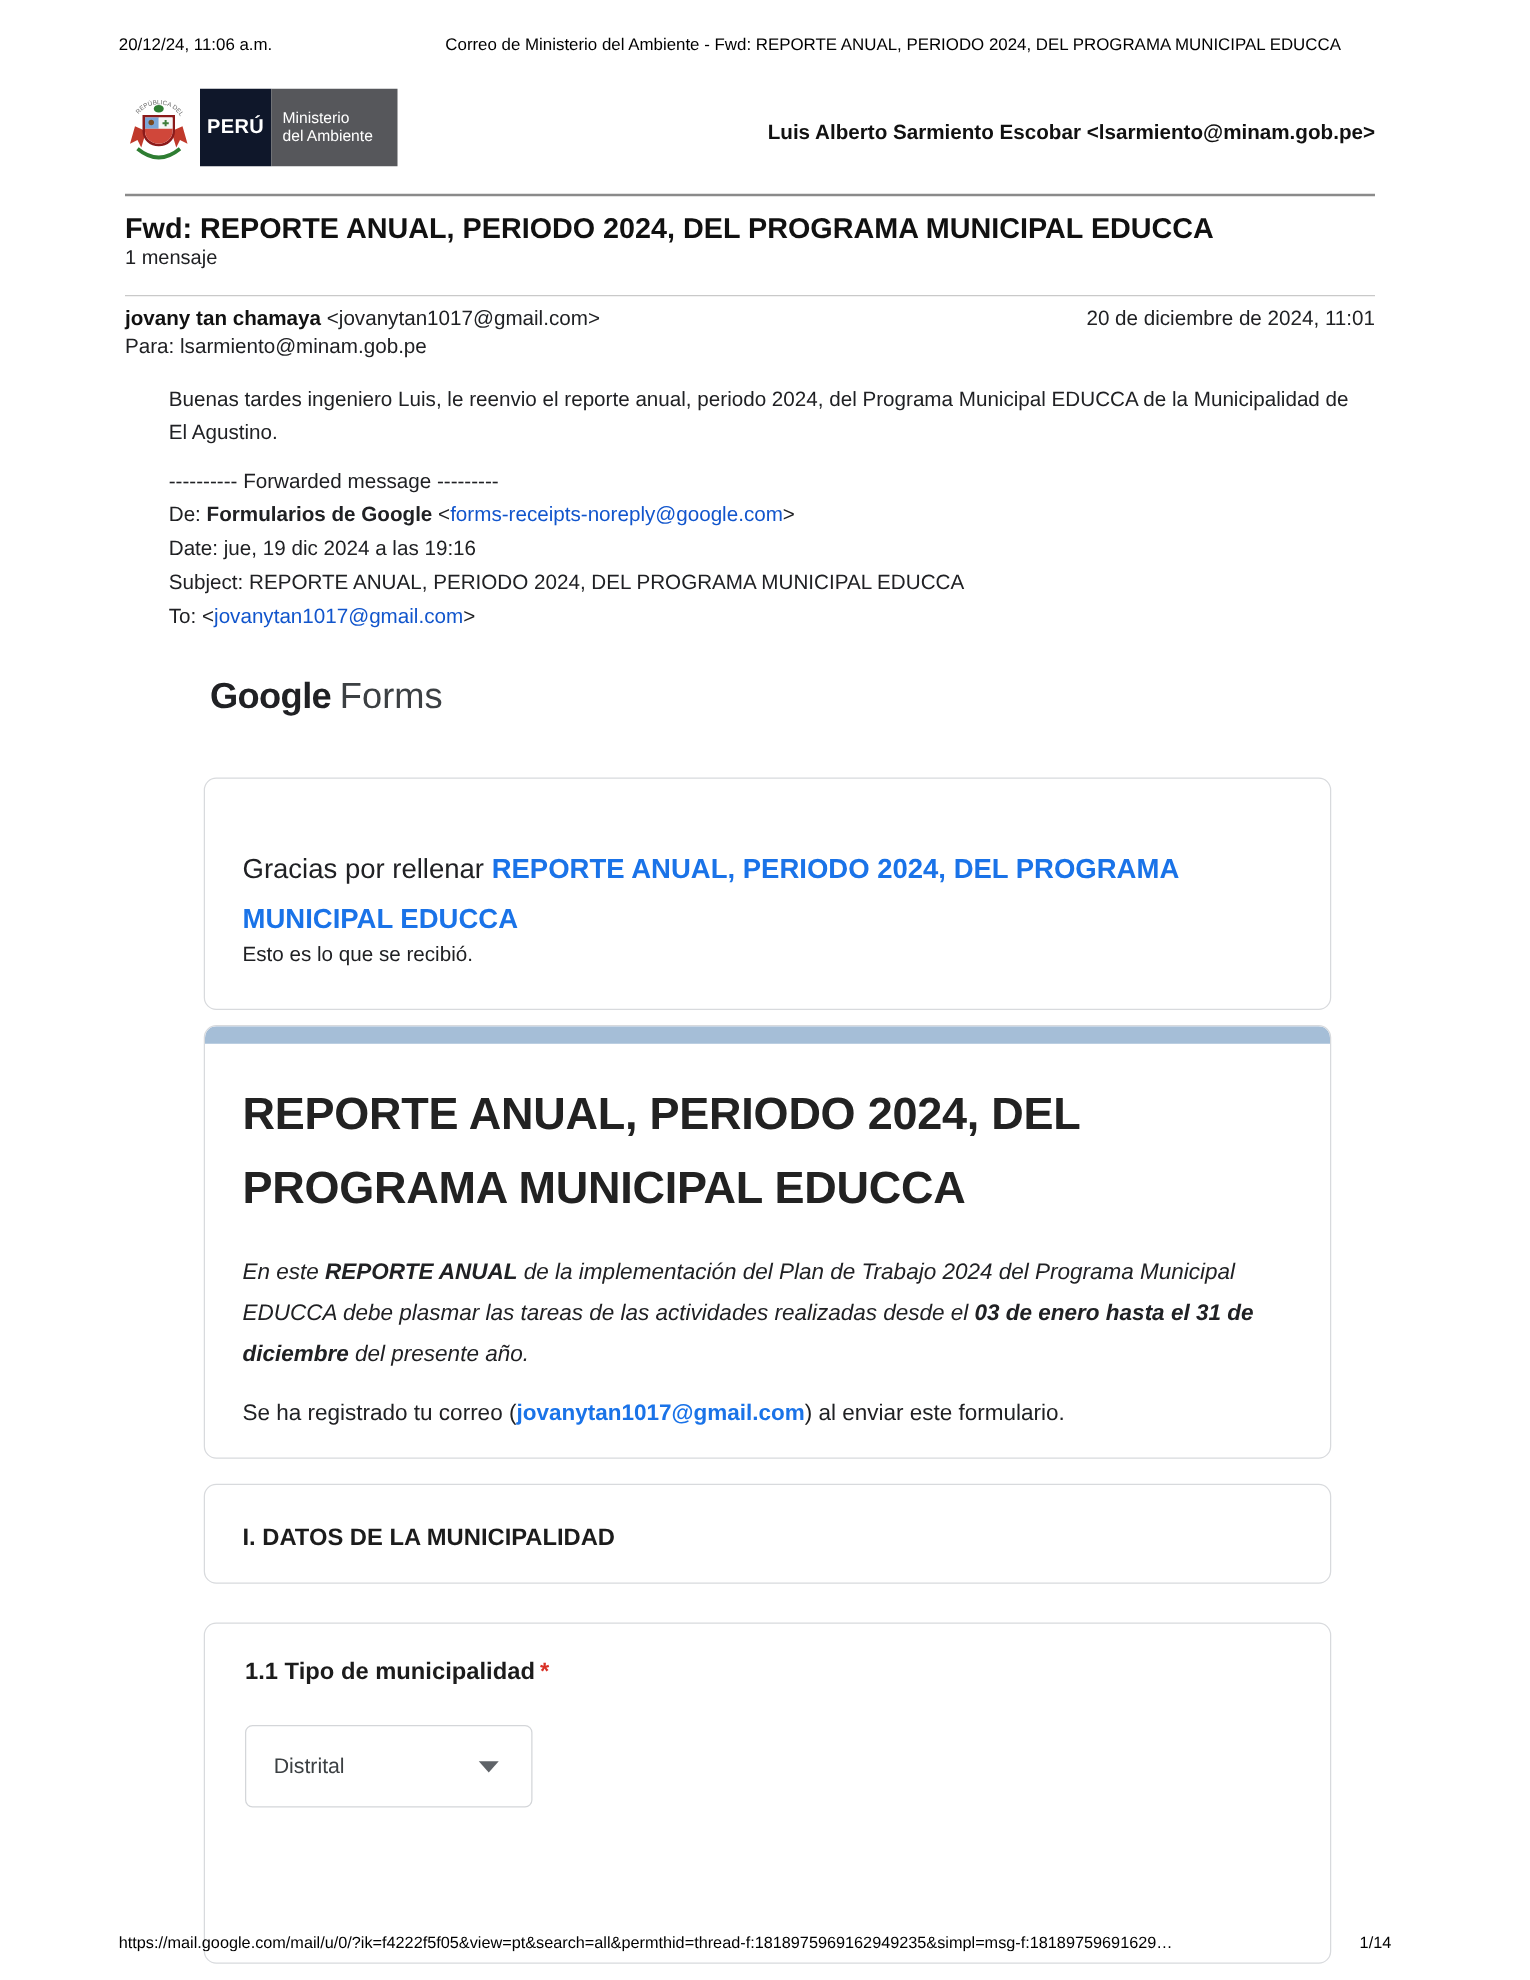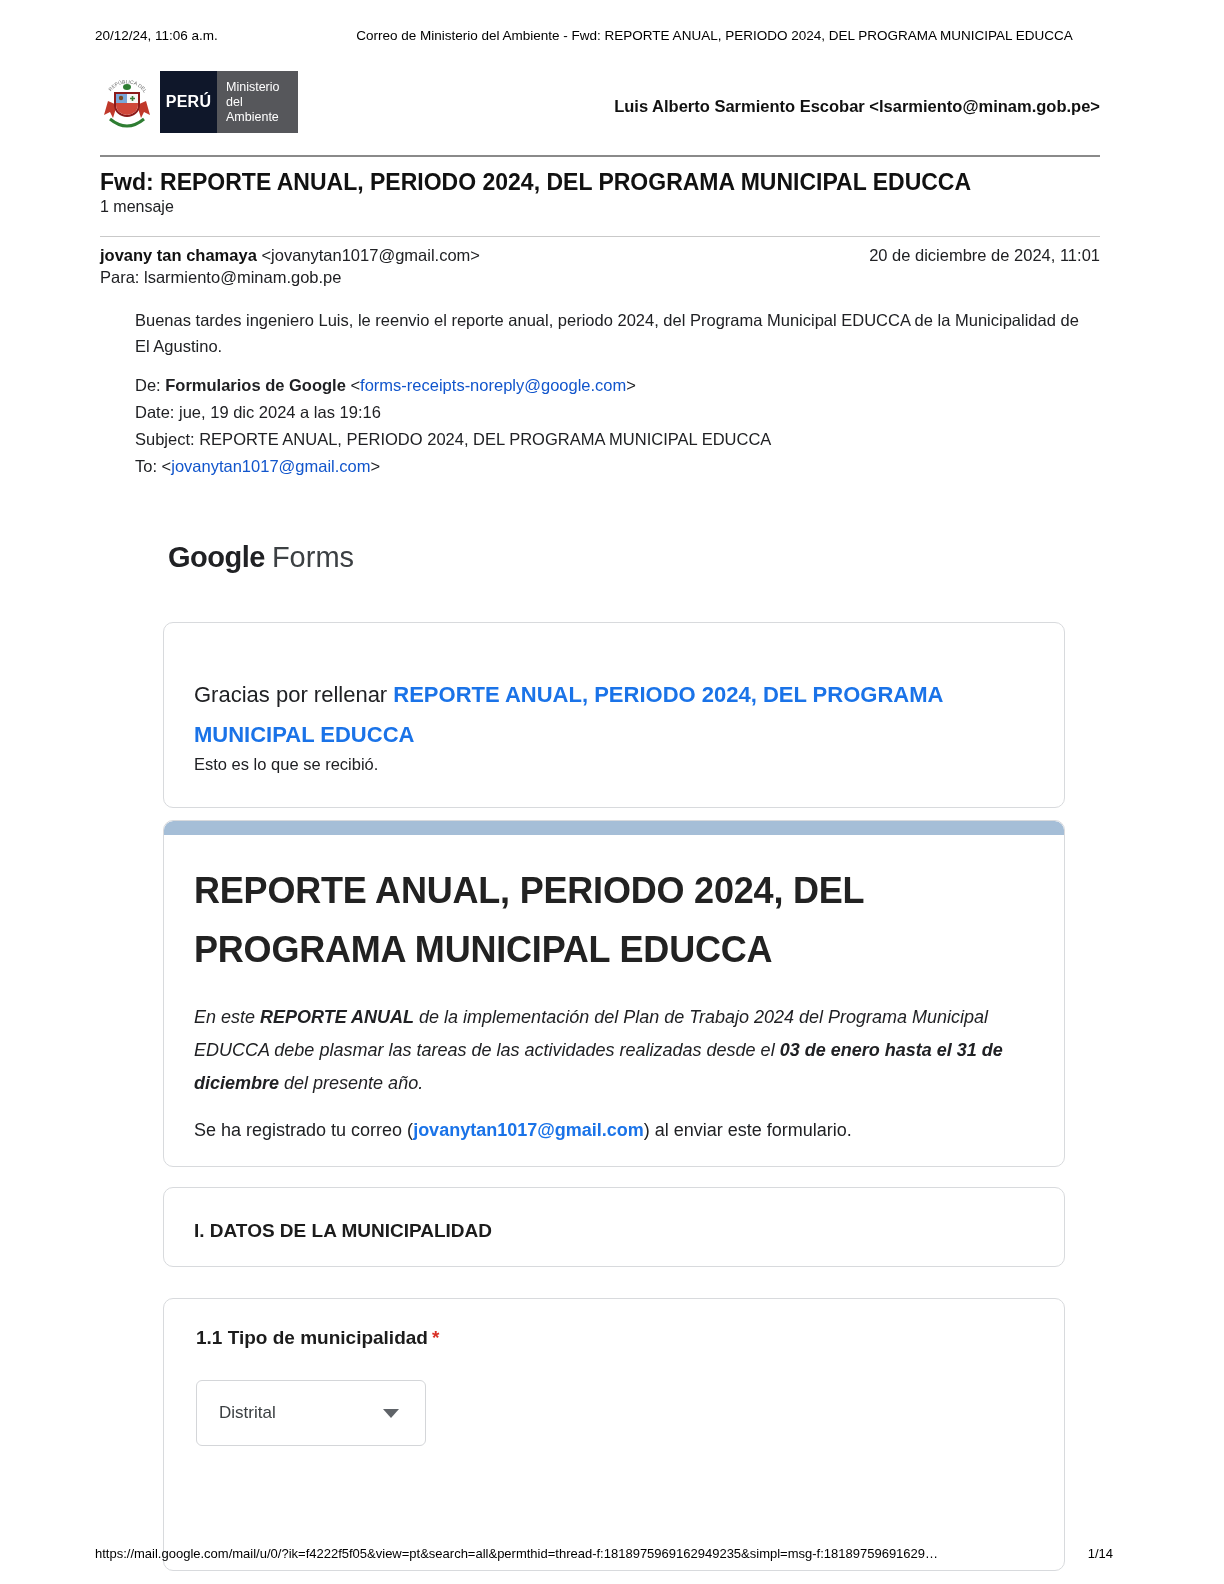--- a/index.html
+++ b/index.html
@@ -22,21 +22,21 @@
 
   
   .logo-row { top:71px; left:100px; height:62px; display:flex; align-items:stretch; }
   .coat { width:54px; height:62px; margin-right:6px; }
   .logo-red {
     width:57px; background:#0f172a; color:#fff; display:flex;
     align-items:center; justify-content:center;
     font-weight:bold; font-size:16px; letter-spacing:.3px;
   }
   .logo-gray {
-    width:81px; background:#56575b; color:#fff;
+    width:101px; background:#56575b; color:#fff;
     display:flex; flex-direction:column; justify-content:center;
     padding-left:9px; font-size:12.5px; line-height:15px;
   }
   .owner-line { top:97px; right:124px; font-size:16.5px; font-weight:bold; color:#111; }
 
   .rule-thick { top:155px; left:100px; right:124px; height:2px; background:#8a8a8a; }
   .rule-thin  { top:236px; left:100px; right:124px; height:1px; background:#c9c9c9; }
 
   
   .subject { top:169px; left:100px; right:110px; font-size:23px; font-weight:bold; color:#111; white-space:nowrap; }
@@ -145,20 +145,21 @@
 
 <div class="abs meta-row">
   <span class="meta-from"><b>jovany tan chamaya</b><span> &lt;jovanytan1017@gmail.com&gt;</span></span>
   <span>20 de diciembre de 2024, 11:01</span>
 </div>
 <div class="abs meta-to">Para: lsarmiento@minam.gob.pe</div>
 
 <div class="abs body-text">Buenas tardes ingeniero Luis, le reenvio el reporte anual, periodo 2024, del Programa Municipal EDUCCA de la Municipalidad de El Agustino.</div>
 
 <div class="abs fwd-block">
+  <div>---------- Forwarded message ---------</div>
   <div>
     <span>De: </span><b>Formularios de Google</b><span> &lt;</span><a href="#" class="plain-link">forms-receipts-noreply@google.com</a><span>&gt;</span>
   </div>
   <div>Date: jue, 19 dic 2024 a las 19:16</div>
   <div>Subject: REPORTE ANUAL, PERIODO 2024, DEL PROGRAMA MUNICIPAL EDUCCA</div>
   <div>
     <span>To: &lt;</span><a href="#" class="plain-link">jovanytan1017@gmail.com</a><span>&gt;</span>
   </div>
 </div>
 

